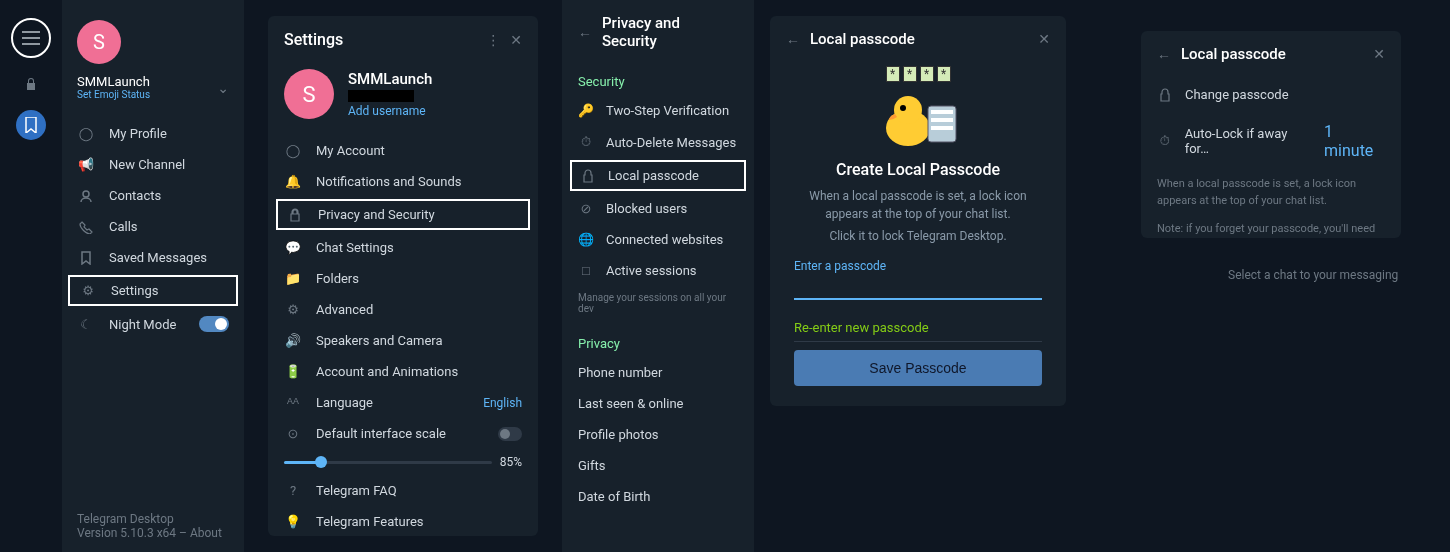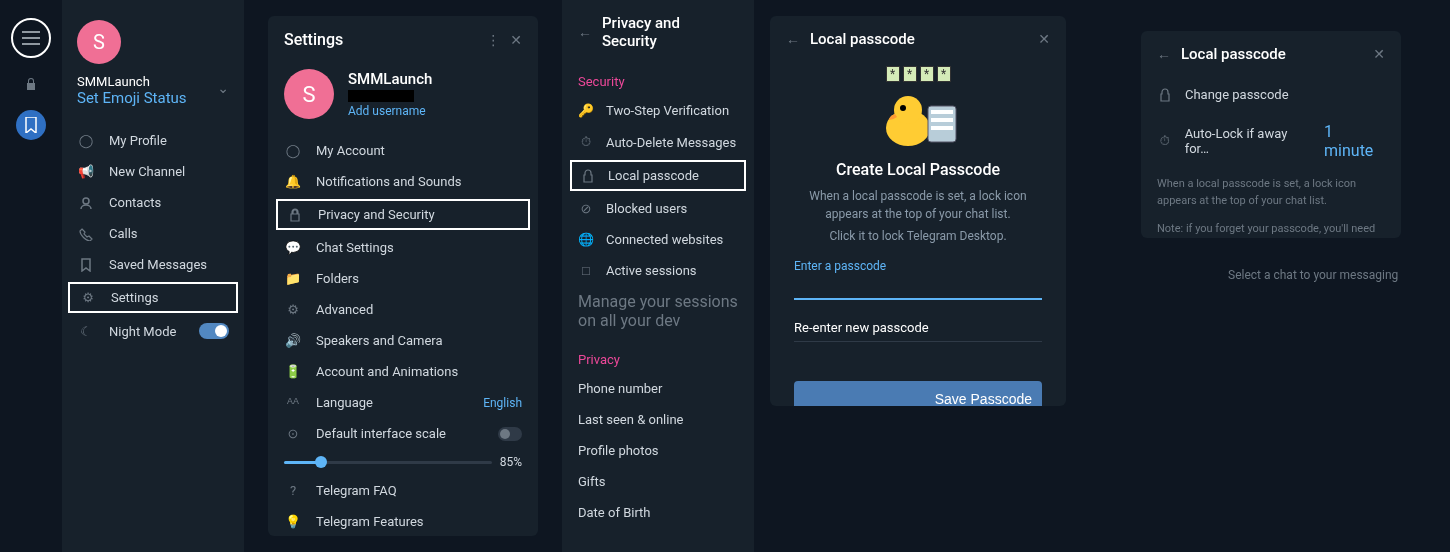--- a/index.html
+++ b/index.html
@@ -55,21 +55,21 @@
   position: relative;
 }
 .profile { padding: 0 15px 10px 15px; }
 .avatar-md {
   width: 44px; height: 44px; border-radius: 50%;
   background: #f06f95;
   display: flex; align-items: center; justify-content: center;
   font-size: 20px; color: #fff; margin-bottom: 10px;
 }
 .profile-name { font-size: 13px; color: #fff; }
-.profile-status { font-size: 15px; color: #5eb5f7; cursor: pointer; }
+.profile-status { font-size: 10px; color: #5eb5f7; cursor: pointer; }
 .expand-chevron { position: absolute; right: 15px; top: 80px; color: #6d7883; }
 .menu-list { display: flex; flex-direction: column; padding: 8px 0; }
 .menu-item {
   display: flex; align-items: center; gap: 14px;
   padding: 8px 15px;
   color: #d1d8df;
   font-size: 13px;
   cursor: pointer;
 }
 .menu-item .icon { width: 18px; display: flex; justify-content: center; color: #6d7883; }
@@ -148,29 +148,29 @@
 .mini-toggle {
   width: 24px; height: 14px; background: #2f3a47; border-radius: 7px;
   position: relative; margin-left: auto;
 }
 .mini-toggle::after {
   content: ''; width: 10px; height: 10px; background: #6d7883; border-radius: 50%;
   position: absolute; left: 2px; top: 2px;
 }
 
 
-.section-title { font-size: 13px; color: #ec4899; padding: 10px 16px 6px 16px; }
+.section-title { font-size: 13px; color: #86efac; padding: 10px 16px 6px 16px; }
 .ps-item {
   display: flex; align-items: center; gap: 12px;
   padding: 8px 16px;
   color: #d1d8df; font-size: 13px; cursor: pointer;
 }
 .ps-item .icon { width: 16px; display: flex; justify-content: center; color: #6d7883; }
 .ps-item.highlighted { border: 2px solid #fff; margin: 2px 8px; padding: 6px 8px; }
-.ps-note { padding: 6px 16px 12px 16px; font-size: 16px; color: #6d7883; }
+.ps-note { padding: 6px 16px 12px 16px; font-size: 10px; color: #6d7883; }
 
 
 .center-content {
   display: flex; flex-direction: column; align-items: center;
   padding: 0 24px 20px 24px;
 }
 .code-boxes { display: flex; gap: 3px; margin-top: 4px; }
 .code-box {
   width: 14px; height: 16px; background: #d4ebb8;
   border: 1px solid #333;
@@ -180,24 +180,24 @@
 .duck-img { width: 90px; height: 64px; margin: 4px 0; display: flex; align-items: center; justify-content: center; }
 .duck-svg { width: 90px; height: 60px; }
 .create-title { font-size: 16px; font-weight: 500; margin: 6px 0 8px 0; }
 .create-desc { font-size: 12px; color: #8a9aa9; text-align: center; line-height: 1.5; margin-bottom: 6px; }
 .create-hint { font-size: 12px; color: #8a9aa9; text-align: center; margin-bottom: 16px; }
 .input-label { font-size: 12px; color: #5eb5f7; align-self: flex-start; margin-bottom: 2px; }
 .input-field {
   width: 100%; background: transparent; border: none; border-bottom: 2px solid #5eb5f7;
   color: #fff; font-size: 13px; padding: 4px 0; outline: none; margin-bottom: 16px;
 }
-.input-placeholder { color: #ffffff; font-size: 13px; width: 100%; border-bottom: 1px solid #2f3a47; padding: 4px 0 6px 0; margin-bottom: 39px; }
+.input-placeholder { color: #84cc16; font-size: 13px; width: 100%; border-bottom: 1px solid #2f3a47; padding: 4px 0 6px 0; margin-bottom: 8px; }
 .save-btn {
-  width: 100%; background: #4a7bb3; color: #ffffff; border: none;
-  padding: 10px; font-size: 14px; border-radius: 4px; cursor: pointer; text-align: right;
+  width: 100%; background: #4a7bb3; color: #0f172a; border: none;
+  padding: 10px; font-size: 14px; border-radius: 4px; cursor: pointer;
 }
 
 
 .p4-item {
   display: flex; align-items: center; gap: 12px;
   padding: 10px 16px; font-size: 13px; color: #d1d8df; cursor: pointer;
 }
 .p4-item .icon { width: 16px; color: #6d7883; display: flex; justify-content: center; }
 .p4-item .value-right { margin-left: auto; color: #5eb5f7; font-size: 16px; }
 .p4-note { padding: 6px 16px; font-size: 11px; color: #6d7883; line-height: 1.5; }
@@ -278,20 +278,24 @@
       </div>
       <div class="menu-item highlighted">
         <span class="icon">⚙</span>
         <span>Settings</span>
       </div>
       <div class="menu-item">
         <span class="icon">☾</span>
         <span>Night Mode</span>
         <div class="toggle"></div>
       </div>
+    </div>
+    <div class="footer-left">
+      <div>Telegram Desktop</div>
+      <div>Version 5.10.3 x64 – About</div>
     </div>
   </div>
 </div>
 
 <div class="panel panel1">
   <div class="panel-header">
     <div class="panel-title">Settings</div>
     <div class="icon-btn">⋮</div>
     <div class="icon-btn">✕</div>
   </div>

